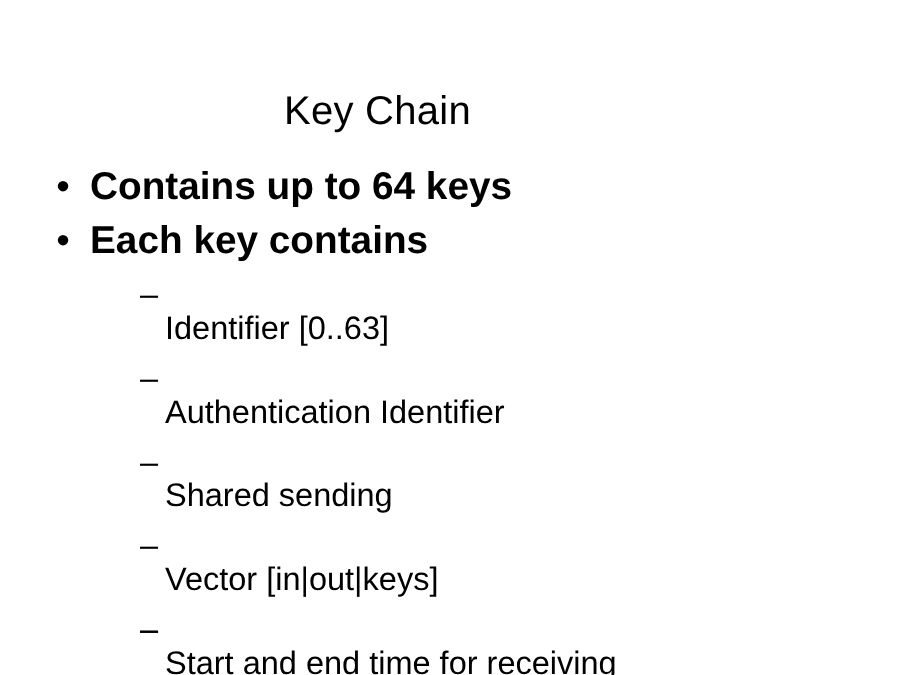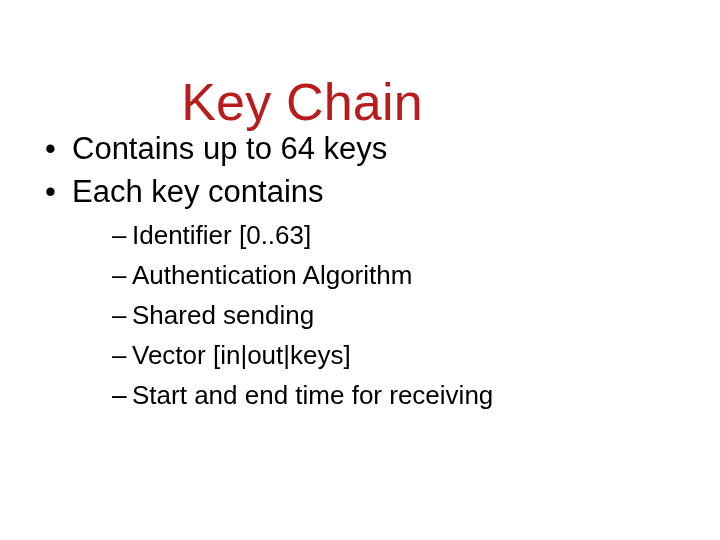--- a/index.html
+++ b/index.html
@@ -22,25 +22,25 @@
     box-sizing: border-box;
   }
 
   
   #slide-title {
     position: absolute;
     left: 0;
     top: 44px;
     width: 604px;
     text-align: center;
-    font-size: 52px;
+    font-size: 32px;
     line-height: 46px;
     font-weight: normal;
     letter-spacing: 0.2px;
-    color: #b91c1c;
+    color: #000000;
     white-space: nowrap;
   }
 
   
   #slide-body {
     position: absolute;
     left: 40px;
     top: 128px;
     width: 640px;
   }
@@ -64,20 +64,21 @@
     position: absolute;
     left: 5px;
     top: 0;
     width: 20px;
     font-size: 31px;
     line-height: 41px;
     text-align: left;
   }
   li.lvl1 > .txt {
     display: inline-block;
+    font-weight: bold;
   }
 
   
   ul.sublist {
     list-style: none;
     margin: 3px 0 0 0;
     padding: 0;
   }
   li.lvl2 {
     position: relative;
@@ -91,20 +92,21 @@
     position: absolute;
     left: 40px;
     top: 0;
     width: 20px;
     font-size: 26px;
     line-height: 40px;
     text-align: left;
   }
   li.lvl2 > .txt {
     display: inline-block;
+    margin-top: 27px;
   }
 </style>
 </head>
 <body>
 
 <div id="slide">
 
   <h1 id="slide-title">Key Chain</h1>
 
   <div id="slide-body">
@@ -119,21 +121,21 @@
         <span class="marker">•</span>
         <span class="txt">Each key contains</span>
 
         <ul class="sublist">
           <li class="lvl2">
             <span class="marker">–</span>
             <span class="txt">Identifier [0..63]</span>
           </li>
           <li class="lvl2">
             <span class="marker">–</span>
-            <span class="txt">Authentication Algorithm</span>
+            <span class="txt">Authentication Identifier</span>
           </li>
           <li class="lvl2">
             <span class="marker">–</span>
             <span class="txt">Shared sending</span>
           </li>
           <li class="lvl2">
             <span class="marker">–</span>
             <span class="txt">Vector [in|out|keys]</span>
           </li>
           <li class="lvl2">

